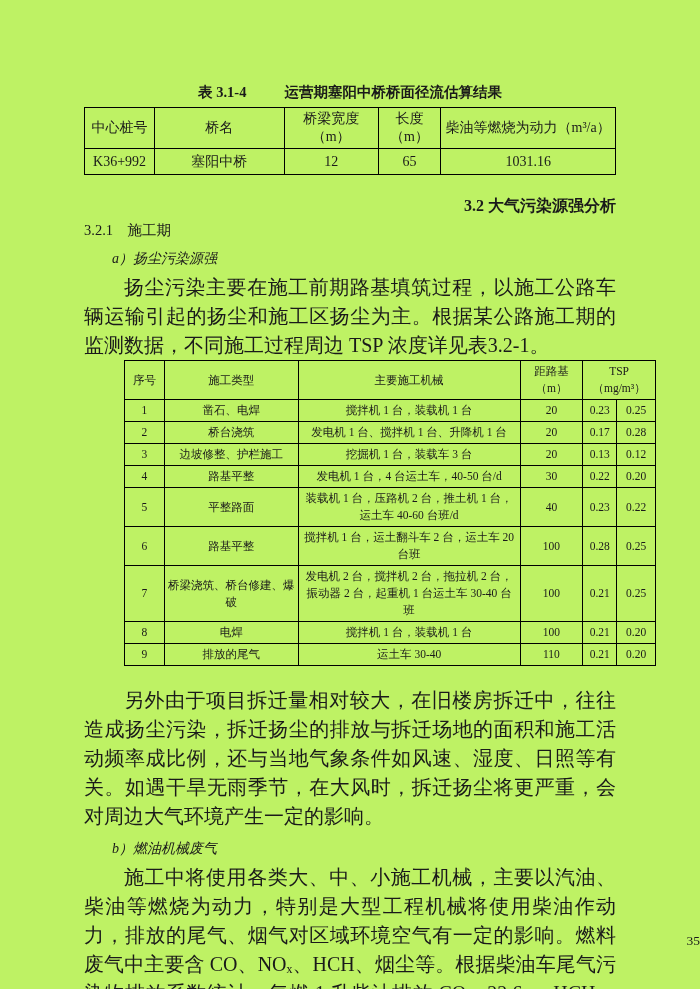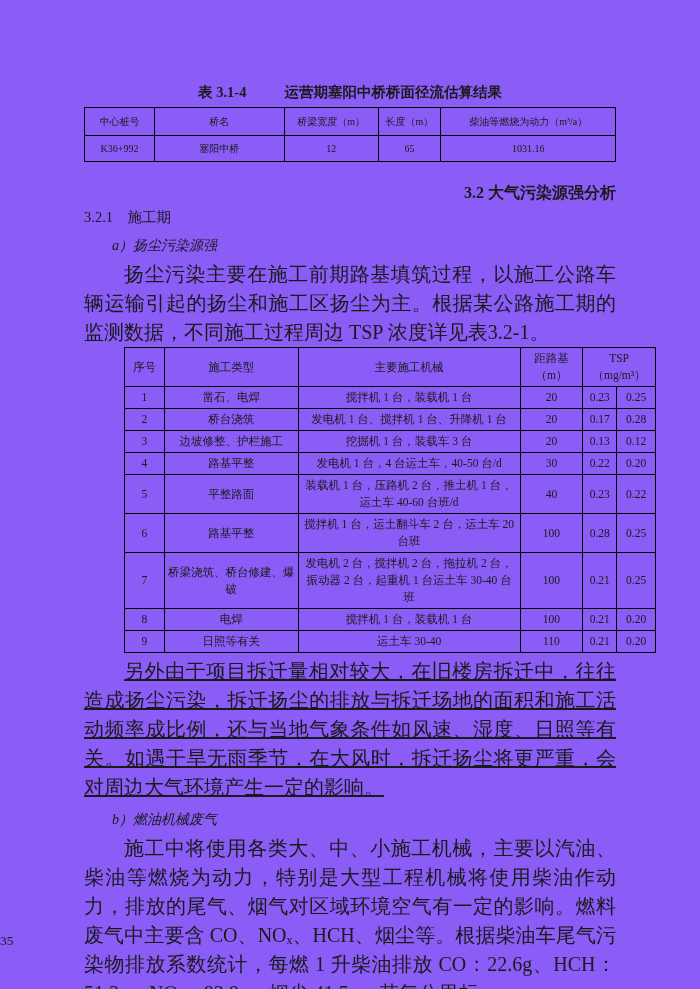--- a/index.html
+++ b/index.html
@@ -7,21 +7,21 @@
   body {
     width: 700px; height: 989px;
     font-family: "Liberation Serif", "DejaVu Serif", serif;
     color: #1a1a1a;
   }
   .page {
     position: relative;
     width: 700px; height: 989px;
     padding: 82px 84px 0 84px;
     overflow: hidden;
-    background: #8b5cf6;
+    background: #bef264;
   }
 
   
   .tbl-caption {
     text-align: center;
     font-weight: bold;
     font-size: 14.5px;
     line-height: 20px;
     margin-bottom: 5px;
   }
@@ -34,21 +34,21 @@
     table-layout: fixed;
     border: 1.5px solid #000;
   }
   th, td {
     border: 1px solid #000;
     text-align: center;
     vertical-align: middle;
     font-weight: normal;
     padding: 2px 3px;
   }
-  .tbl1 { font-size: 10px; }
+  .tbl1 { font-size: 14px; }
   .tbl1 th { height: 28px; line-height: 18px; }
   .tbl1 td { height: 26px; line-height: 18px; }
 
   .tbl2 { font-size: 11.5px; margin-left: 40px; }
   .tbl2 th, .tbl2 td { line-height: 17px; padding: 2px 3px; }
   .tbl2 th { height: 38px; }
   .tbl2 td { height: 22px; }
   .th-narrow { padding-left: 7px; padding-right: 7px; }
 
   
@@ -71,28 +71,28 @@
     text-indent: 2em;
     margin-top: 4px;
     font-style: italic;
   }
   .para {
     font-size: 20px;
     line-height: 29px;
     text-align: justify;
     text-indent: 2em;
   }
-  .para-after-table { margin-top: 4px; text-decoration: underline; }
+  .para-after-table { margin-top: 20px; }
   .caption2 { margin-top: 4px; }
 
   .page-number {
     position: absolute;
     left: 0; right: 0;
     bottom: 40px;
-    text-align: left;
+    text-align: right;
     font-size: 13.5px;
     margin-top: 16px;
   }
 </style>
 </head>
 <body>
 
 <div class="page">
 
   <div class="tbl-caption">
@@ -212,21 +212,21 @@
       <tr>
         <td>8</td>
         <td>电焊</td>
         <td>搅拌机 1 台，装载机 1 台</td>
         <td>100</td>
         <td>0.21</td>
         <td>0.20</td>
       </tr>
       <tr>
         <td>9</td>
-        <td>日照等有关</td>
+        <td>排放的尾气</td>
         <td>运土车 30-40</td>
         <td>110</td>
         <td>0.21</td>
         <td>0.20</td>
       </tr>
     </tbody>
   </table>
 
   <p class="para para-after-table">另外由于项目拆迁量相对较大，在旧楼房拆迁中，往往造成扬尘污染，拆迁扬尘的排放与拆迁场地的面积和施工活动频率成比例，还与当地气象条件如风速、湿度、日照等有关。如遇干旱无雨季节，在大风时，拆迁扬尘将更严重，会对周边大气环境产生一定的影响。</p>
 

